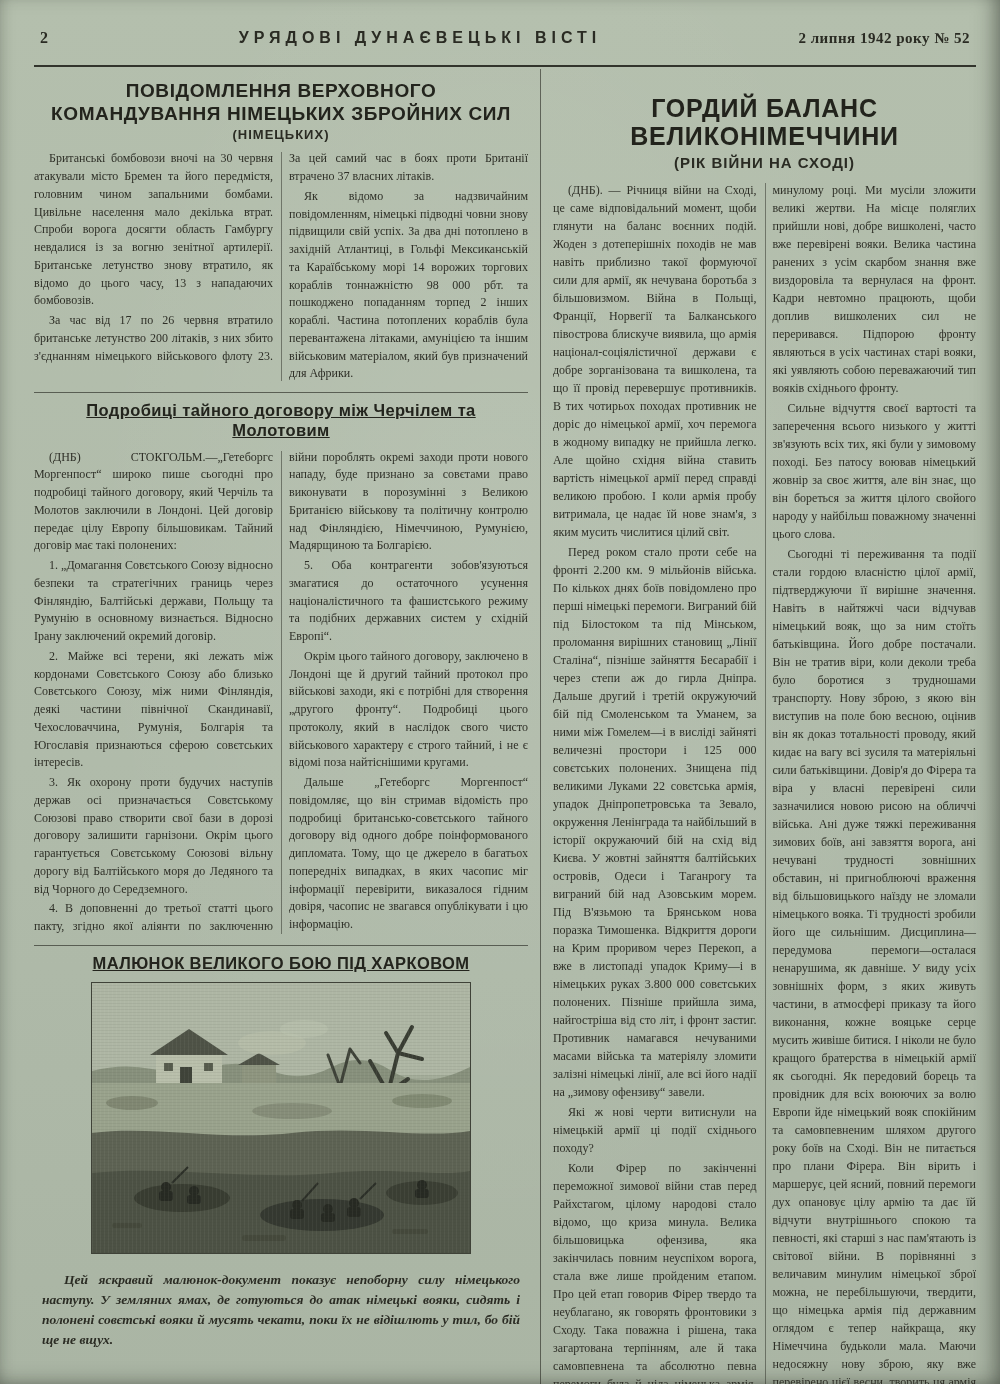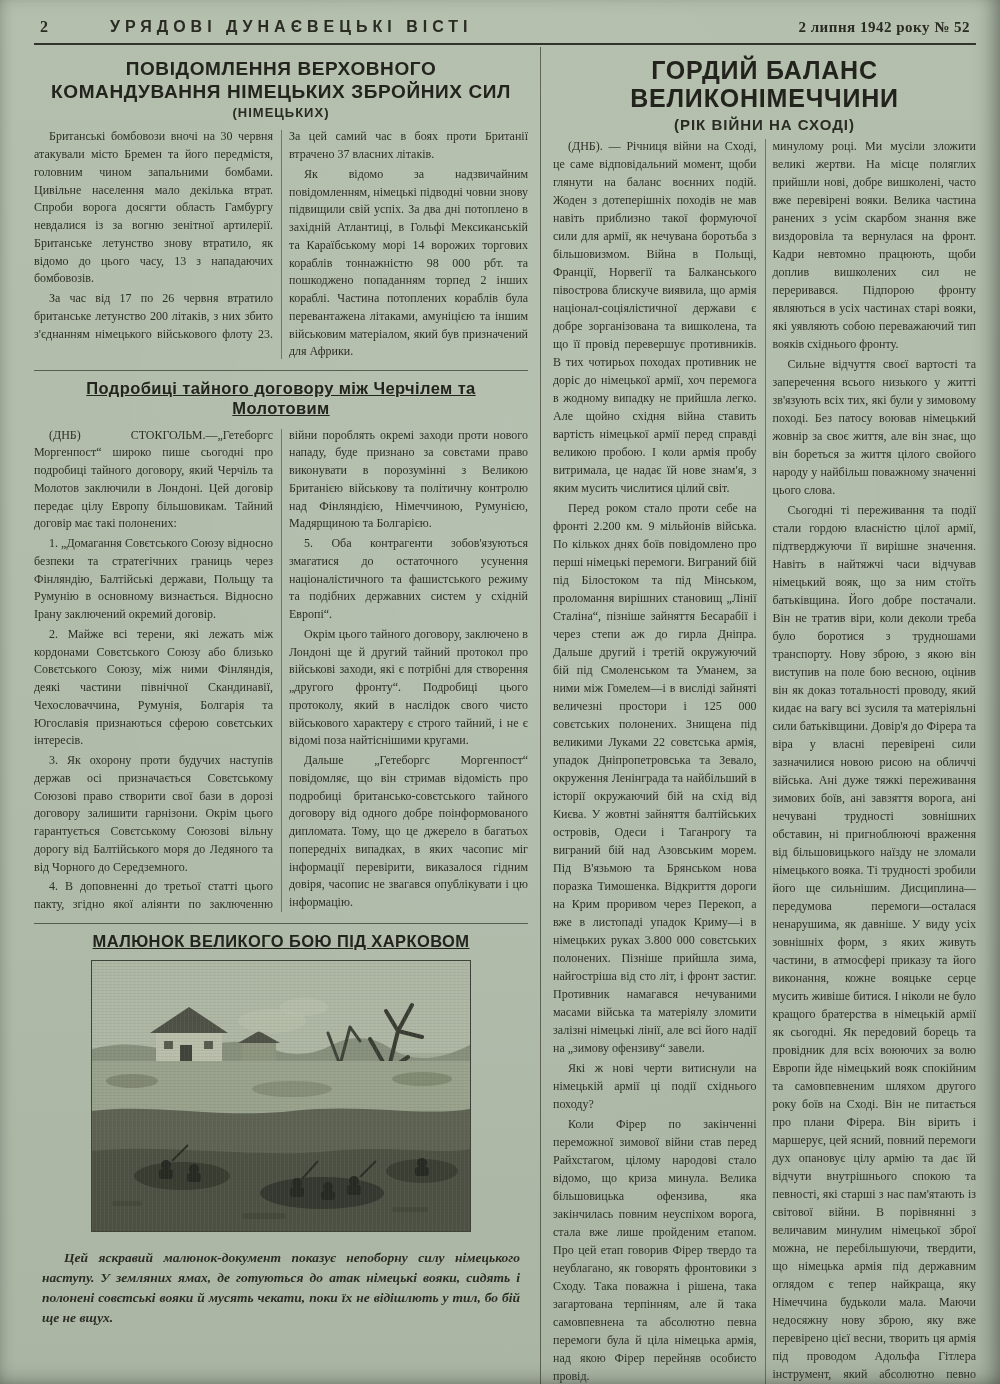--- a/index.html
+++ b/index.html
@@ -18,21 +18,21 @@
   }
   .inner { padding:12px 24px 16px 34px; }
 
   
   .masthead-row {
     display:grid; grid-template-columns:70px 1fr 240px; align-items:baseline;
     padding:6px 6px 7px 6px;
   }
   .page-number { font:700 16px "Liberation Serif", serif; }
   .masthead {
-    margin:0; text-align:left;
+    margin:11px; text-align:center;
     font:700 16px "Liberation Sans", sans-serif;
     letter-spacing:5px;
   }
   .issue-date { text-align:right; font:700 15px "Liberation Serif", serif; letter-spacing:.5px; }
   .header-rule { border:none; border-top:2.5px solid rgba(36,37,30,.9); margin:0 0 2px 0; }
 
   
   .content { display:flex; align-items:stretch; }
   .left-section { width:494px; padding-right:12px; }
   .vdivider { width:1px; background:rgba(36,37,30,.6); }
@@ -46,21 +46,21 @@
   }
   .headline-sub {
     margin:2px 0 8px; text-align:center;
     font:700 13px "Liberation Sans", sans-serif; letter-spacing:1px;
   }
   .headline-md {
     margin:8px 4px 8px; text-align:center;
     font:700 16.5px/1.2 "Liberation Sans", sans-serif; letter-spacing:.4px; color:#23241d;text-decoration:underline;
   }
   .headline-xl {
-    margin:10px 2px 2px; text-align:center;
+    margin:26px 2px 2px; text-align:center;
     font:700 25px/1.1 "Liberation Sans", sans-serif; letter-spacing:.8px; color:#22231c;
   }
 
   
   .colwrap { position:relative; }
   .colwrap::after {
     content:""; position:absolute; left:50%; top:2px; bottom:2px; width:1px;
     background:rgba(42,43,35,.5);
   }
   .cols {
@@ -197,21 +197,21 @@
           <p class="caption">Цей яскравий малюнок-документ показує непоборну силу німецького наступу. У земляних ямах, де готуються до атак німецькі вояки, сидять і полонені совєтські вояки й мусять чекати, поки їх не відішлють у тил, бо бій ще не вщух.</p>
         </article>
 
       </section>
 
       <div class="vdivider"></div>
 
       <section class="right-section">
         <article>
           <h2 class="headline-xl">ГОРДИЙ БАЛАНС ВЕЛИКОНІМЕЧЧИНИ</h2>
-          <div class="headline-sub" style="font-size:15px; margin:4px 0 4px;">(РІК ВІЙНИ НА СХОДІ)</div>
+          <div class="headline-sub" style="font-size:15px; margin:4px 0 10px;">(РІК ВІЙНИ НА СХОДІ)</div>
           <div class="colwrap balance-body">
             <div class="cols">
                 <p class="para">(ДНБ). — Річниця війни на Сході, це саме відповідальний момент, щоби глянути на баланс воєнних подій. Жоден з дотеперішніх походів не мав навіть приблизно такої формуючої сили для армії, як нечувана боротьба з більшовизмом. Війна в Польщі, Франції, Норвегії та Балканського півострова блискуче виявила, що армія націонал-соціялістичної держави є добре зорганізована та вишколена, та що її провід перевершує противників. В тих чотирьох походах противник не доріс до німецької армії, хоч перемога в жодному випадку не прийшла легко. Але щойно східня війна ставить вартість німецької армії перед справді великою пробою. І коли армія пробу витримала, це надає їй нове знам'я, з яким мусить числитися цілий світ.</p>
                 <p class="para">Перед роком стало проти себе на фронті 2.200 км. 9 мільйонів війська. По кількох днях боїв повідомлено про перші німецькі перемоги. Виграний бій під Білостоком та під Мінськом, проломання вирішних становищ „Лінії Сталіна“, пізніше зайняття Бесарабії і через степи аж до гирла Дніпра. Дальше другий і третій окружуючий бій під Смоленськом та Уманем, за ними між Гомелем—і в висліді зайняті величезні простори і 125 000 совєтських полонених. Знищена під великими Луками 22 совєтська армія, упадок Дніпропетровська та Зевало, окруження Ленінграда та найбільший в історії окружаючий бій на схід від Києва. У жовтні зайняття балтійських островів, Одеси і Таганрогу та виграний бій над Азовським морем. Під В'язьмою та Брянськом нова поразка Тимошенка. Відкриття дороги на Крим проривом через Перекоп, а вже в листопаді упадок Криму—і в німецьких руках 3.800 000 совєтських полонених. Пізніше прийшла зима, найгостріша від сто літ, і фронт застиг. Противник намагався нечуваними масами війська та матеріялу зломити залізні німецькі лінії, але всі його надії на „зимову офензиву“ завели.</p>
                 <p class="para">Які ж нові черти витиснули на німецькій армії ці події східнього походу?</p>
                 <p class="para">Коли Фірер по закінченні переможної зимової війни став перед Райхстагом, цілому народові стало відомо, що криза минула. Велика більшовицька офензива, яка закінчилась повним неуспіхом ворога, стала вже лише пройденим етапом. Про цей етап говорив Фірер твердо та неублагано, як говорять фронтовики з Сходу. Така поважна і рішена, така загартована терпінням, але й така самовпевнена та абсолютно певна перемоги була й ціла німецька армія, над якою Фірер перейняв особисто провід.</p>
                 <p class="para">Армія являється сьогодні під багатьма оглядами інакшою, як у минулому році. Ми мусіли зложити великі жертви. На місце поляглих прийшли нові, добре вишколені, часто вже перевірені вояки. Велика частина ранених з усім скарбом знання вже виздоровіла та вернулася на фронт. Кадри невтомно працюють, щоби доплив вишколених сил не переривався. Підпорою фронту являються в усіх частинах старі вояки, які уявляють собою переважаючий тип вояків східнього фронту.</p>
                 <p class="para">Сильне відчуття своєї вартості та заперечення всього низького у житті зв'язують всіх тих, які були у зимовому поході. Без патосу воював німецький жовнір за своє життя, але він знає, що він бореться за життя цілого свойого народу у найбільш поважному значенні цього слова.</p>
                 <p class="para">Сьогодні ті переживання та події стали гордою власністю цілої армії, підтверджуючи її вирішне значення. Навіть в найтяжчі часи відчував німецький вояк, що за ним стоїть батьківщина. Його добре постачали. Він не тратив віри, коли деколи треба було боротися з трудношами транспорту. Нову зброю, з якою він виступив на поле бою весною, оцінив він як доказ тотальності проводу, який кидає на вагу всі зусиля та матеріяльні сили батьківщини. Довір'я до Фірера та віра у власні перевірені сили зазначилися новою рисою на обличчі війська. Ані дуже тяжкі переживання зимових боїв, ані завзяття ворога, ані нечувані трудності зовнішних обставин, ні пригноблюючі враження від більшовицького наїзду не зломали німецького вояка. Ті трудності зробили його ще сильнішим. Дисциплина—передумова перемоги—осталася ненарушима, як давніше. У виду усіх зовнішніх форм, з яких живуть частини, в атмосфері приказу та його виконання, кожне вояцьке серце мусить живіше битися. І ніколи не було кращого братерства в німецькій армії як сьогодні. Як передовий борець та провідник для всіх воюючих за волю Европи йде німецький вояк спокійним та самовпевненим шляхом другого року боїв на Сході. Він не питається про плани Фірера. Він вірить і маршерує, цей ясний, повний перемоги дух опановує цілу армію та дає їй відчути внутрішнього спокою та певності, які старші з нас пам'ятають із світової війни. В порівнянні з величавим минулим німецької зброї можна, не перебільшуючи, твердити, що німецька армія під державним оглядом є тепер найкраща, яку Німеччина будьколи мала. Маючи недосяжну нову зброю, яку вже перевірено цієї весни, творить ця армія під проводом Адольфа Гітлера інструмент, який абсолютно певно забезпечує перемогу.</p>
               </div>

